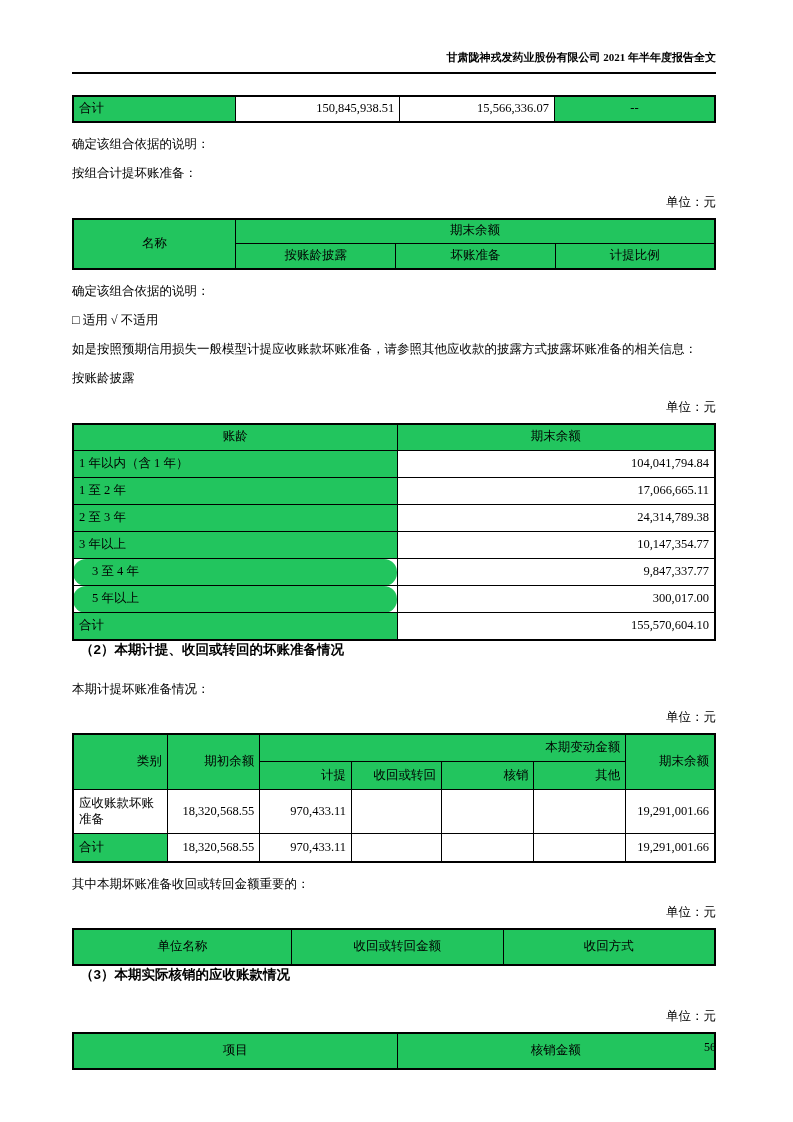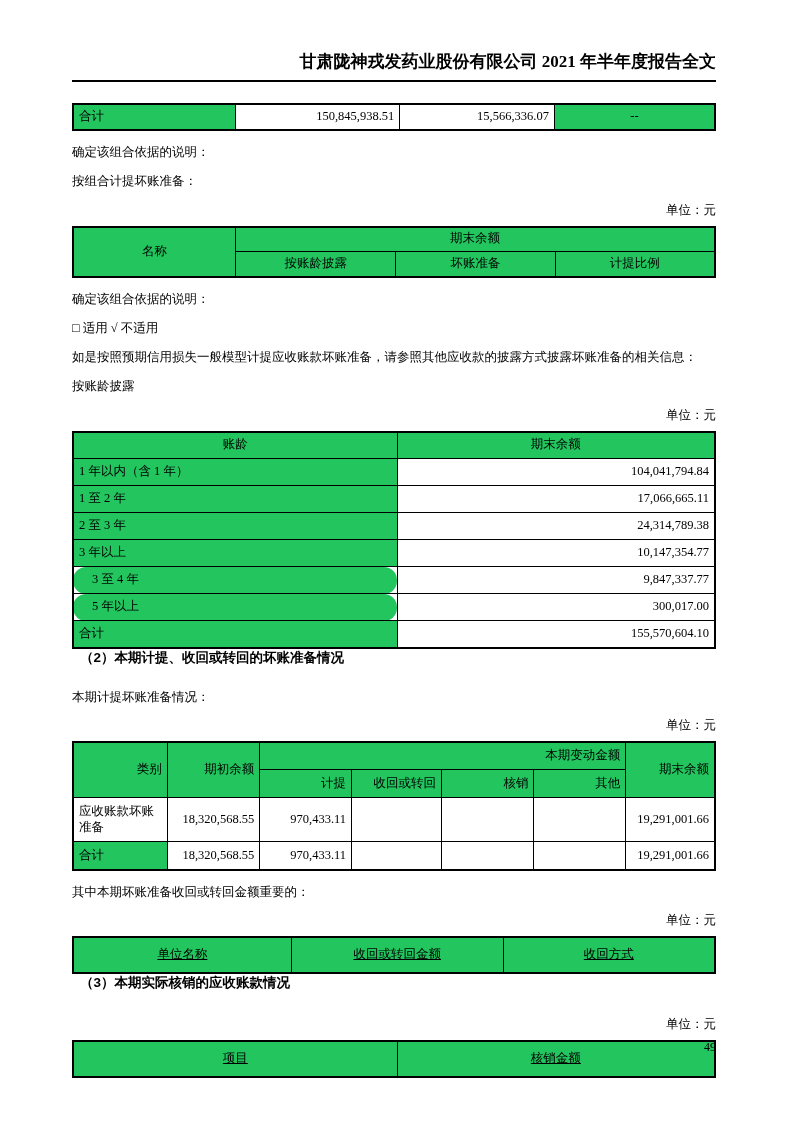--- a/index.html
+++ b/index.html
@@ -4,21 +4,21 @@
 <style>
   * { margin:0; padding:0; box-sizing:border-box; }
   html,body { background:#ffffff; }
   body {
     width:793px; height:1122px; overflow:hidden; position:relative;
     font-family:"Liberation Serif","DejaVu Serif",serif;
     color:#000; font-size:12.5px;
   }
   .content { margin-left:72px; margin-right:77px; }
   .doc-header {
-    margin-top:50px; text-align:right; font-weight:bold; font-size:17px;
+    margin-top:50px; text-align:right; font-weight:bold; font-size:11px;
     padding-bottom:7px; border-bottom:2px solid #000;
   }
   table {
     width:100%; border-collapse:collapse; table-layout:fixed;
     border:2px solid #000; font-size:12.5px;
   }
   td { border:1px solid #000; padding:2px 5px; vertical-align:middle; line-height:1.25; }
   .gray { background:#22c55e;margin-left:48px; }
   .ctr { text-align:center; }
   .num { text-align:right; }
@@ -29,21 +29,21 @@
     font-weight:bold; font-size:13.5px; margin-left:8px;
   }
   .indent1 { padding-left:18px;border-radius:13px; }
   #tblA { margin-top:21px; }
   #tblA td { height:26px; }
   #tblB td { height:25px; }
   #tblC td { height:27px; }
   #tblD .hrow td { height:28px;text-align:right; }
   #tblD .drow td { height:44px; }
   #tblD .trow td { height:28px; }
-  #tblE td, #tblF td { height:36px;text-decoration:underline; }
+  #tblE td, #tblF td { height:36px; }
   .page-number { position:absolute; right:77px; top:1040px; font-size:12px; }
 </style>
 </head>
 <body>
 
 <div class="content">
 
   <div class="doc-header">甘肃陇神戎发药业股份有限公司 2021 年半年度报告全文</div>
 
   <table id="tblA">
@@ -217,13 +217,13 @@
     <tbody>
         <tr>
       <td class="gray ctr">项目</td>
       <td class="gray ctr">核销金额</td>
     </tr>
   </tbody>
     </table>
 
 </div>
 
-<div class="page-number">49</div>
+<div class="page-number">56</div>
 
 </body></html>

